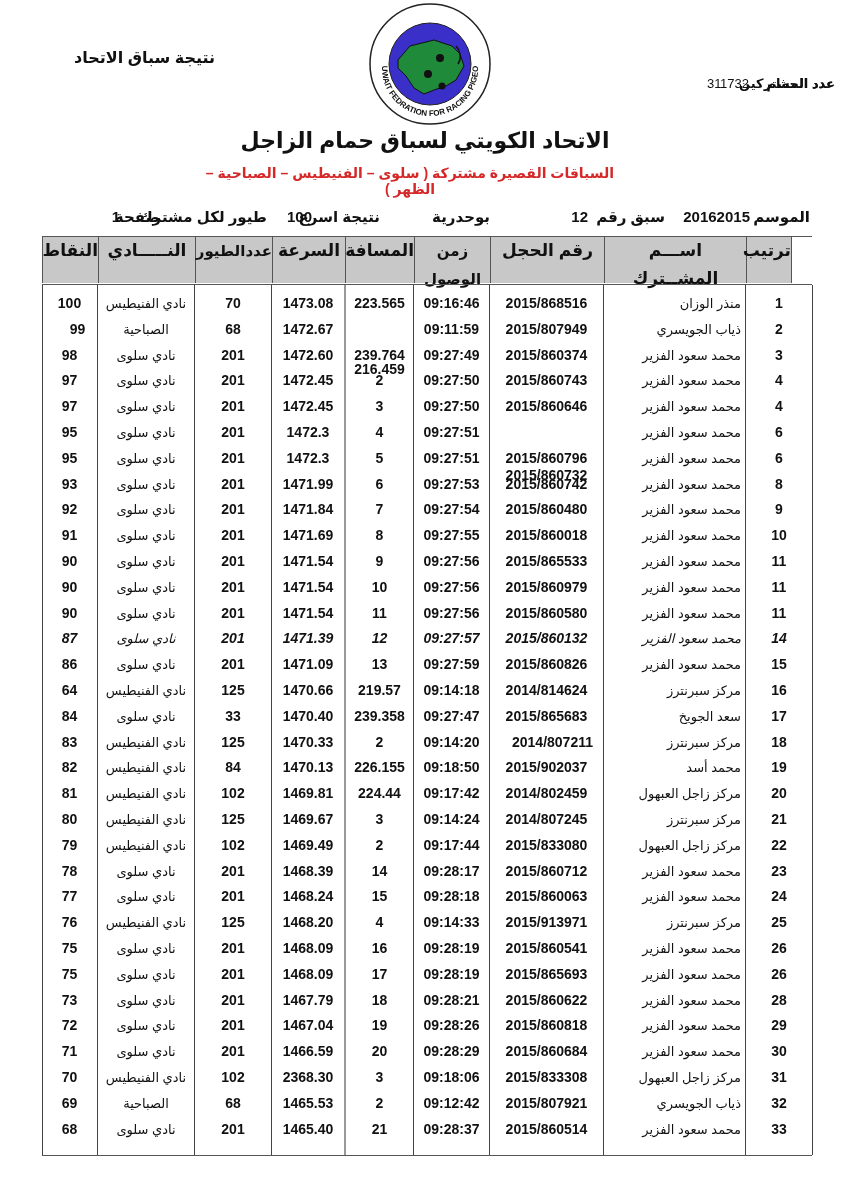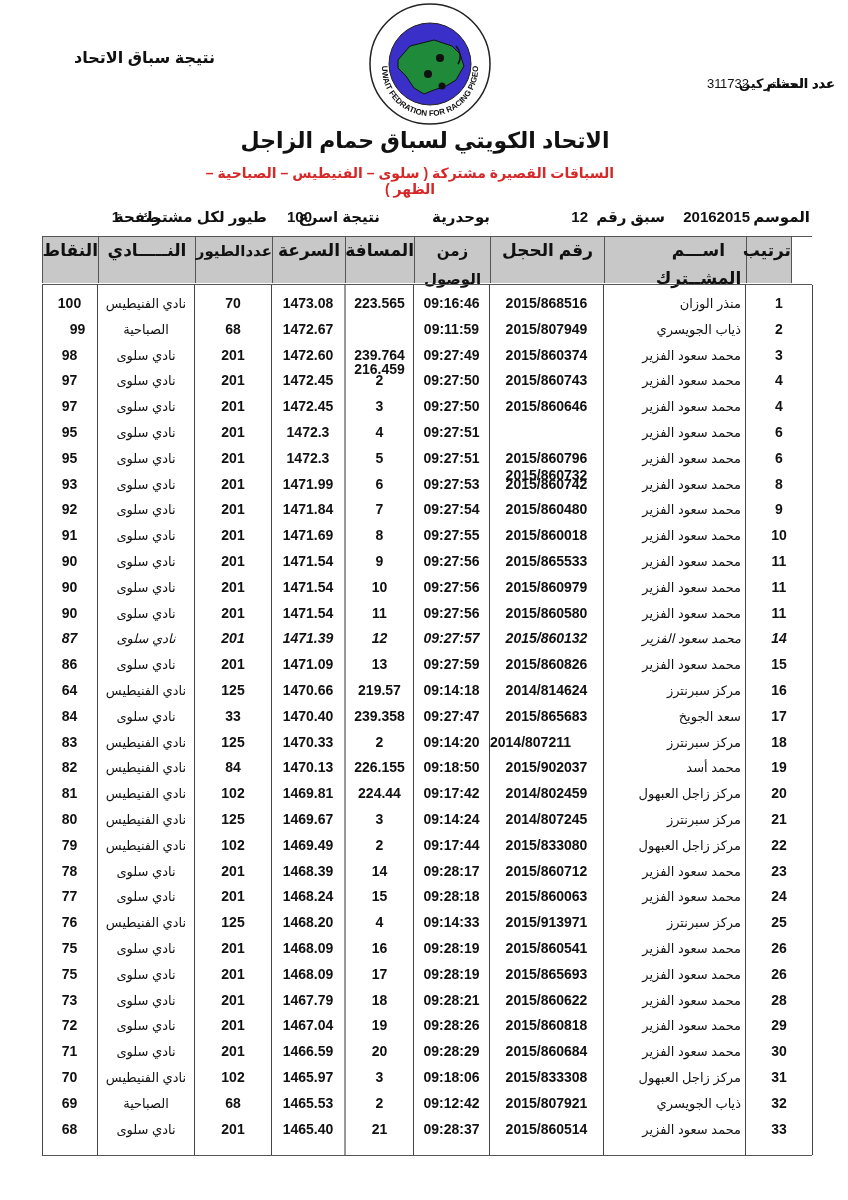--- a/index.html
+++ b/index.html
@@ -99,21 +99,21 @@
 
 <div class="tbl">
   <div class="thead">
     <div class="th" style="left:0;width:55px;">النقاط</div>
     <div class="th" style="left:56px;width:96px;">النـــــادي</div>
     <div class="th" style="left:153px;width:76px;font-size:15px;">عددالطيور</div>
     <div class="th" style="left:230px;width:72px;">السرعة</div>
     <div class="th" style="left:303px;width:68px;">المسافة</div>
     <div class="th" style="left:372px;width:75px;font-size:15px;">زمن الوصول</div>
     <div class="th" style="left:448px;width:113px;">رقم الحجل</div>
-    <div class="th" style="left:562px;width:141px;padding-left:23px;">اســـم المشــترك</div>
+    <div class="th" style="left:562px;width:141px;">اســـم المشــترك</div>
     <div class="th" style="left:704px;width:44px;border-right:1px solid #555;">ترتيب</div>
   </div>
 
   <div class="tbody" id="tbody">
     <div class="vline" style="left:0;"></div>
     <div class="vline" style="left:55px;"></div>
     <div class="vline" style="left:152px;"></div>
     <div class="vline" style="left:229px;"></div>
     <div class="vline" style="left:302px;width:2px;background:#999;"></div>
     <div class="vline" style="left:371px;"></div>
@@ -308,21 +308,21 @@
         <div class="cell ar name" style="left: 562px; width: 141px;">سعد الجويخ</div>
         <div class="cell " style="left: 704px; width: 66px;">17</div>
       </div>
       <div class="row" style="top: 444.6px;">
         <div class="cell " style="left: 0px; width: 55px;">83</div>
         <div class="cell ar" style="left: 56px; width: 96px;">نادي الفنيطيس</div>
         <div class="cell " style="left: 153px; width: 76px;">125</div>
         <div class="cell " style="left: 230px; width: 72px;">1470.33</div>
         <div class="cell " style="left: 304px; width: 67px;">2</div>
         <div class="cell " style="left: 372px; width: 75px;">09:14:20</div>
-        <div class="cell " style="left: 432px; width: 113px;">2014/807211</div>
+        <div class="cell " style="left: 454px; width: 113px;">2014/807211</div>
         <div class="cell ar name" style="left: 562px; width: 141px;">مركز سبرنترز</div>
         <div class="cell " style="left: 704px; width: 66px;">18</div>
       </div>
       <div class="row" style="top: 470.4px;">
         <div class="cell " style="left: 0px; width: 55px;">82</div>
         <div class="cell ar" style="left: 56px; width: 96px;">نادي الفنيطيس</div>
         <div class="cell " style="left: 153px; width: 76px;">84</div>
         <div class="cell " style="left: 230px; width: 72px;">1470.13</div>
         <div class="cell " style="left: 304px; width: 67px;">226.155</div>
         <div class="cell " style="left: 372px; width: 75px;">09:18:50</div>
@@ -448,21 +448,21 @@
         <div class="cell " style="left: 304px; width: 67px;">20</div>
         <div class="cell " style="left: 372px; width: 75px;">09:28:29</div>
         <div class="cell " style="left: 448px; width: 113px;">2015/860684</div>
         <div class="cell ar name" style="left: 562px; width: 141px;">محمد سعود الفزير</div>
         <div class="cell " style="left: 704px; width: 66px;">30</div>
       </div>
       <div class="row" style="top: 780px;">
         <div class="cell " style="left: 0px; width: 55px;">70</div>
         <div class="cell ar" style="left: 56px; width: 96px;">نادي الفنيطيس</div>
         <div class="cell " style="left: 153px; width: 76px;">102</div>
-        <div class="cell " style="left: 230px; width: 72px;">1465.97</div>
+        <div class="cell " style="left: 230px; width: 72px;">2368.30</div>
         <div class="cell " style="left: 304px; width: 67px;">3</div>
         <div class="cell " style="left: 372px; width: 75px;">09:18:06</div>
         <div class="cell " style="left: 448px; width: 113px;">2015/833308</div>
         <div class="cell ar name" style="left: 562px; width: 141px;">مركز زاجل العبهول</div>
         <div class="cell " style="left: 704px; width: 66px;">31</div>
       </div>
       <div class="row" style="top: 805.8px;">
         <div class="cell " style="left: 0px; width: 55px;">69</div>
         <div class="cell ar" style="left: 56px; width: 96px;">الصباحية</div>
         <div class="cell " style="left: 153px; width: 76px;">68</div>

